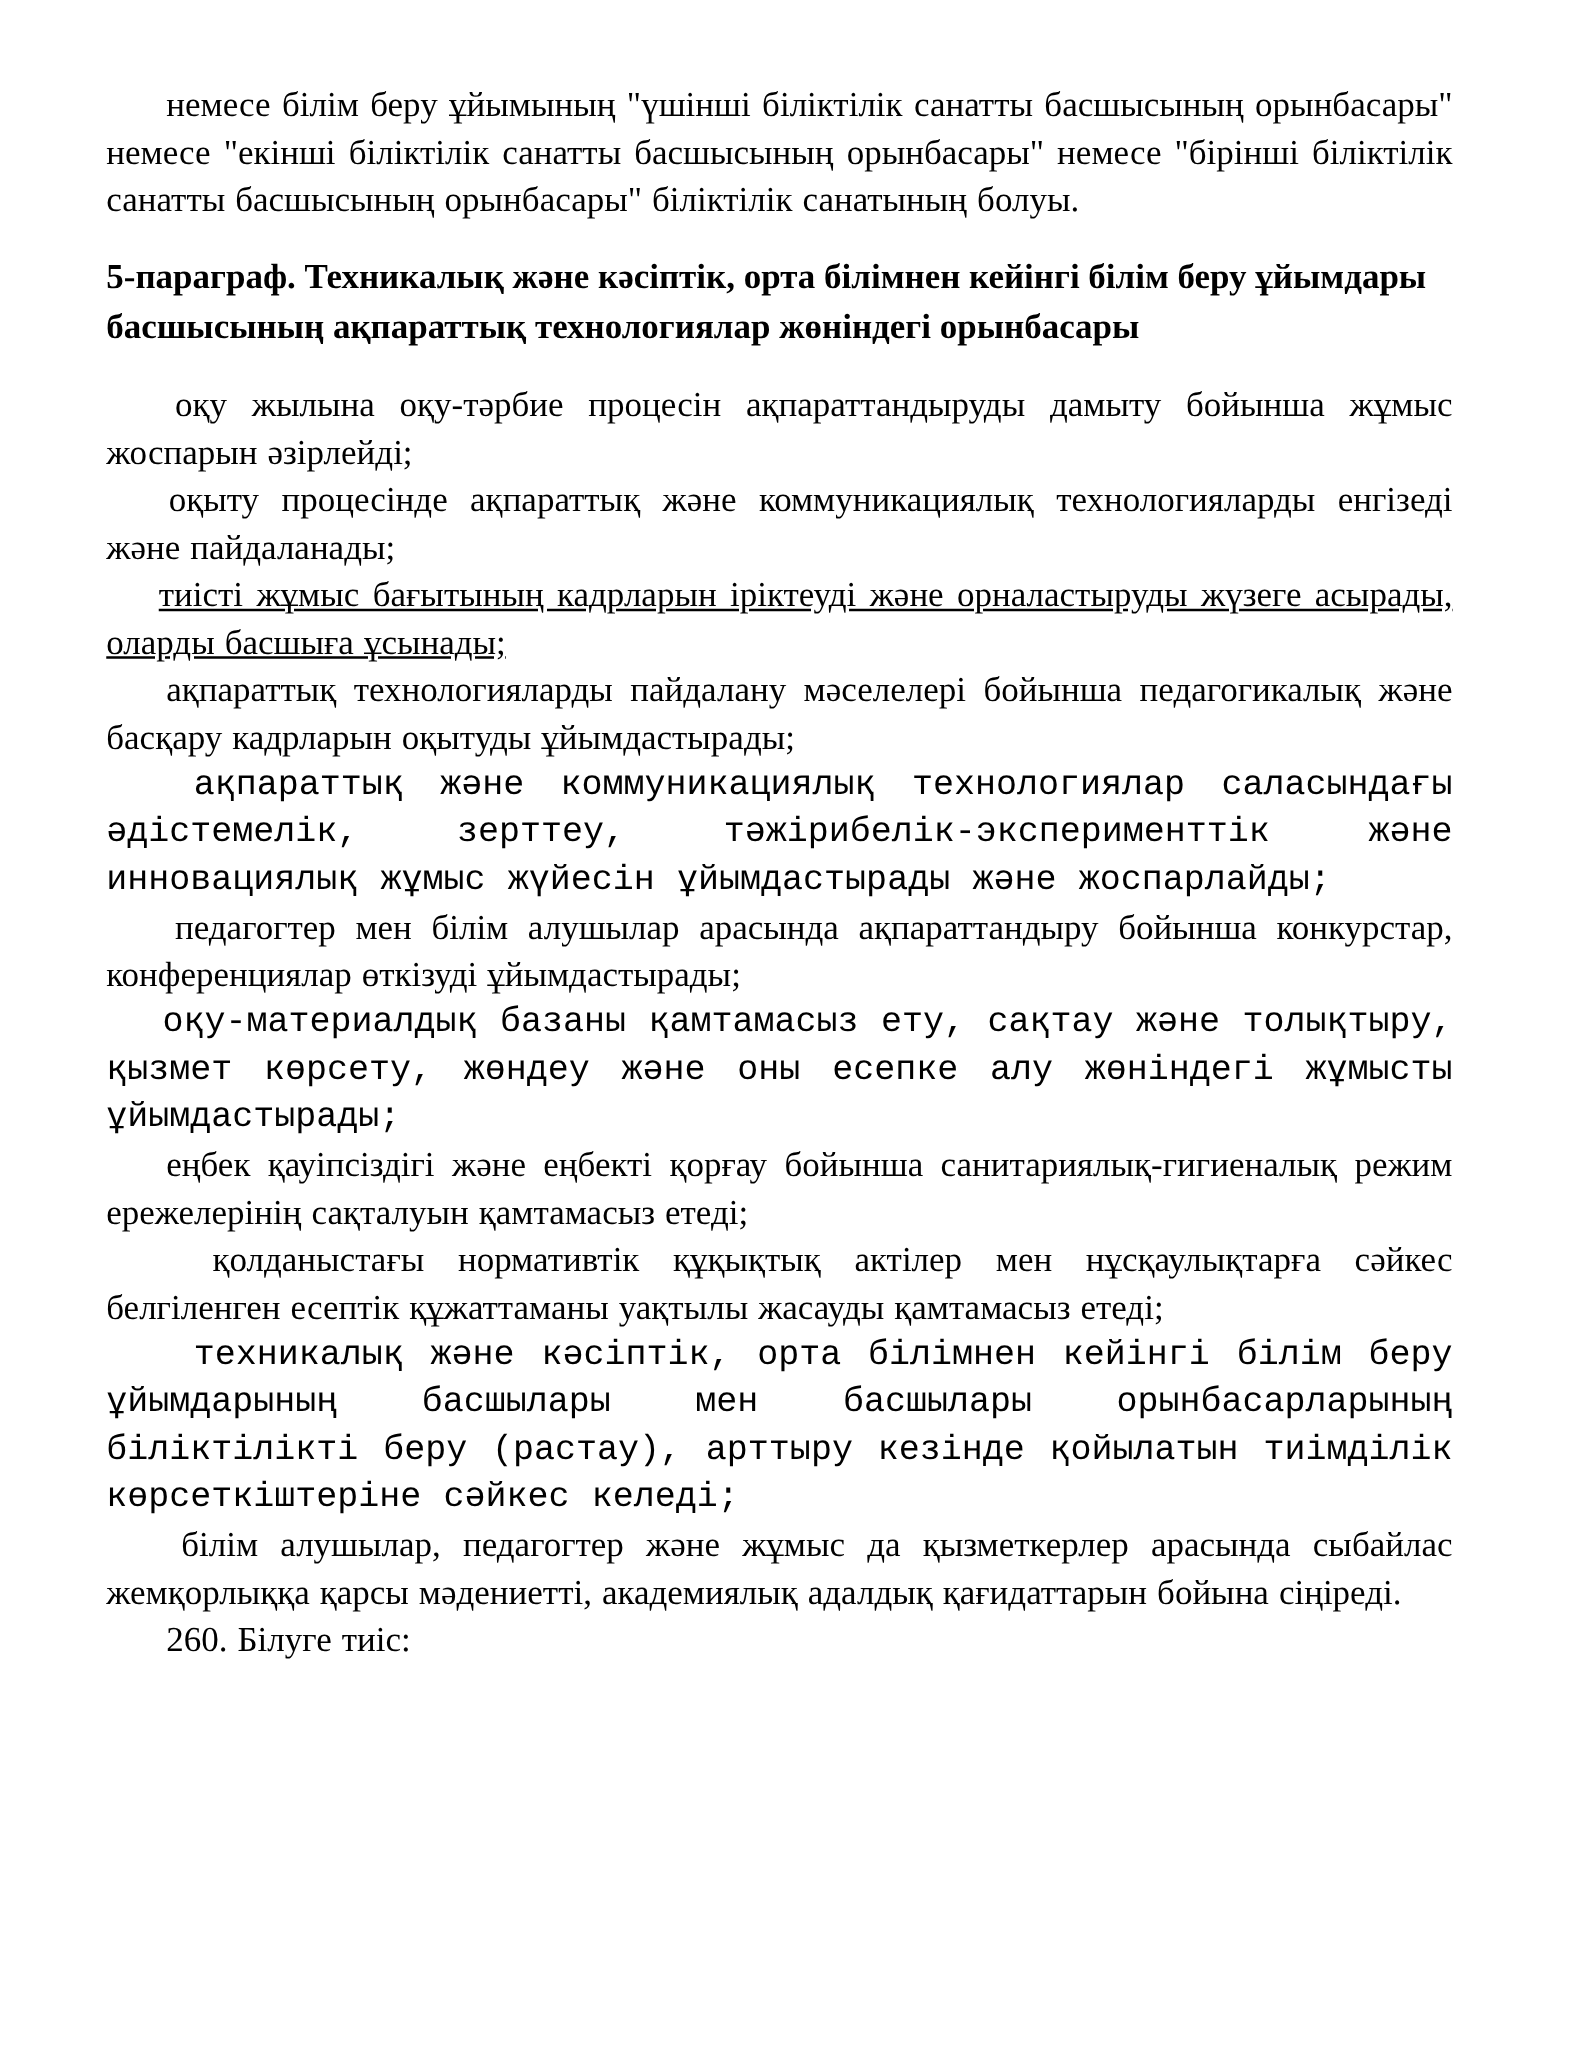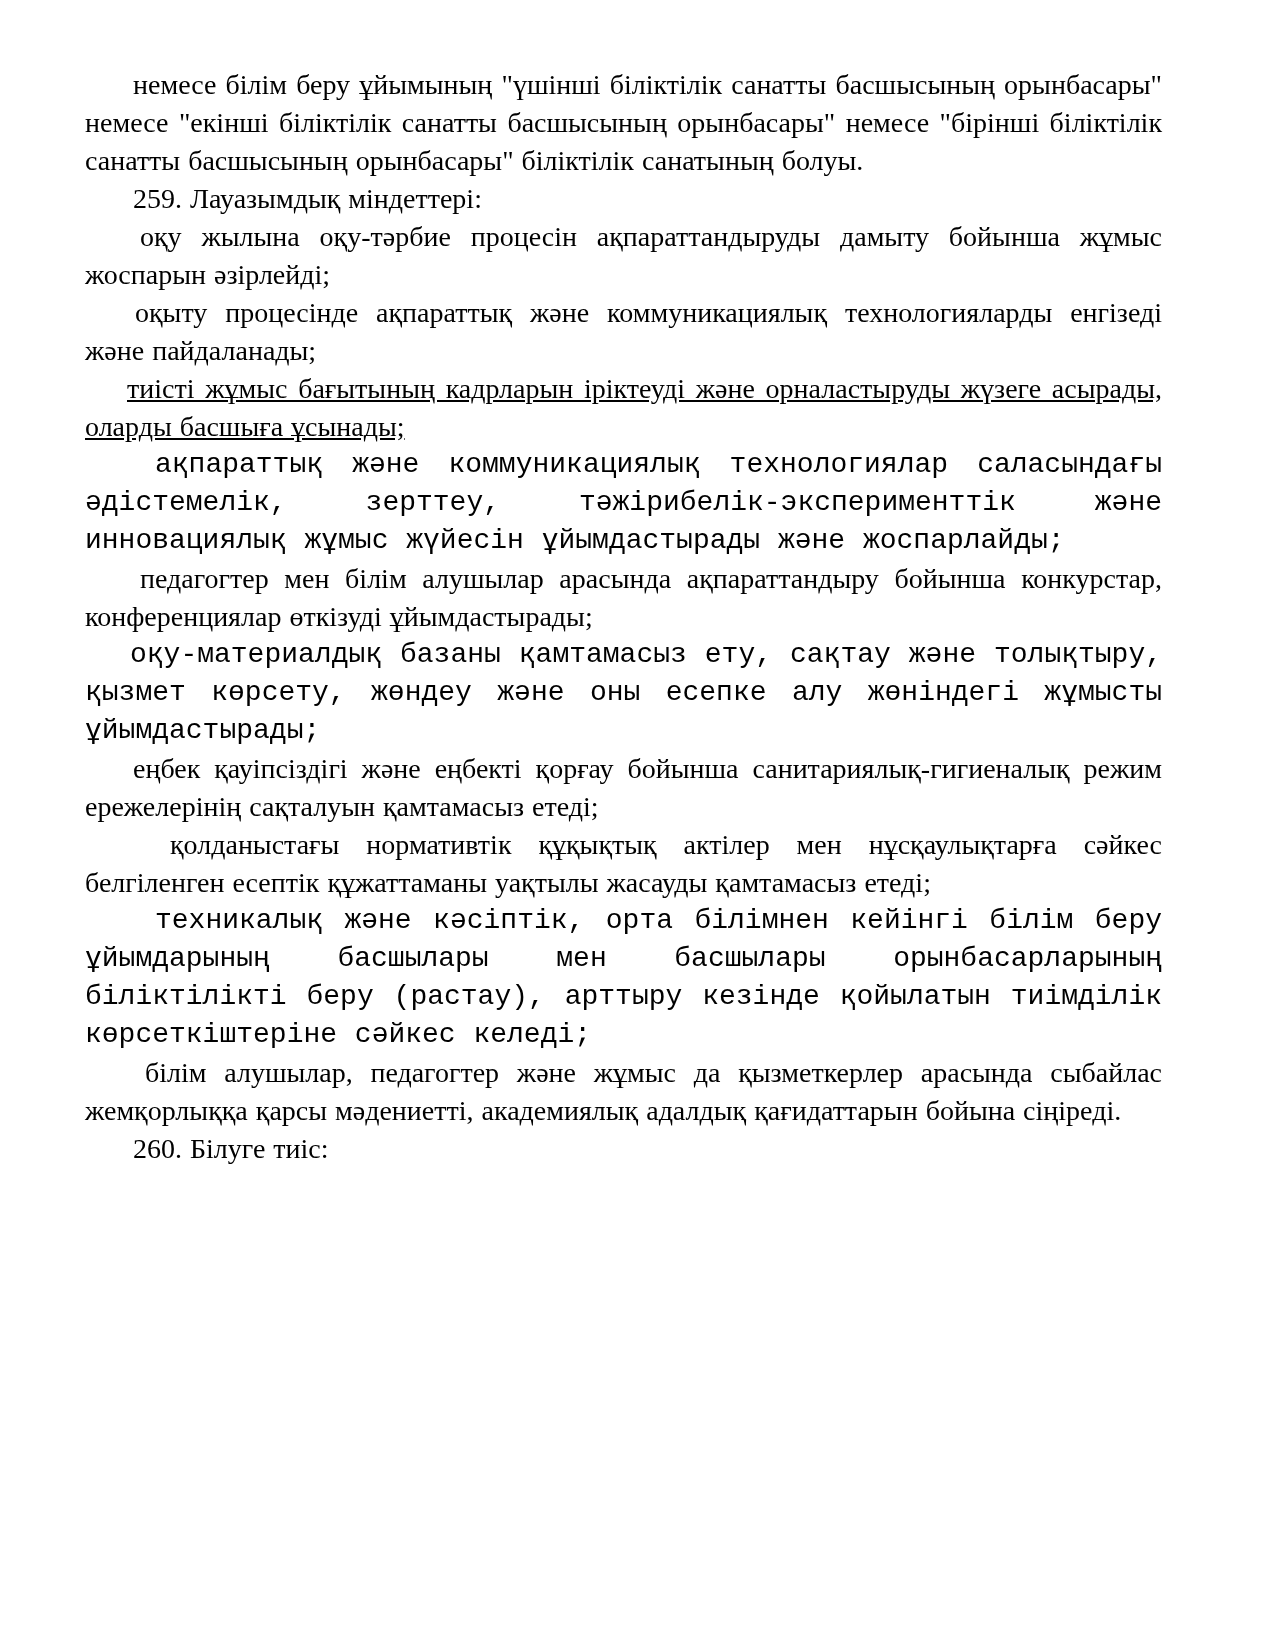--- a/index.html
+++ b/index.html
@@ -45,26 +45,27 @@
   .ind-70 { text-indent: 70px; font-family: Liberation Mono, monospace; }
   .ind-75 { text-indent: 75px; }
   .ind-85 { text-indent: 85px; }
 </style>
 </head>
 <body>
 
 <div class="page">
   <p class="body-par ind-48">немесе білім беру ұйымының "үшінші біліктілік санатты басшысының орынбасары" немесе "екінші біліктілік санатты басшысының орынбасары" немесе "бірінші біліктілік санатты басшысының орынбасары" біліктілік санатының болуы.</p>
 
+  <h2 class="section-heading">5-параграф. Техникалық және кәсіптік, орта білімнен кейінгі білім беру ұйымдары басшысының ақпараттық технологиялар жөніндегі орынбасары</h2>
 
-  <p class="body-par ind-48">259. Лауазымдық міндеттері:</p>
 
   <p class="body-par ind-55">оқу жылына оқу-тәрбие процесін ақпараттандыруды дамыту бойынша жұмыс жоспарын әзірлейді;</p>
   <p class="body-par ind-50">оқыту процесінде ақпараттық және коммуникациялық технологияларды енгізеді және пайдаланады;</p>
   <p class="body-par ind-42">тиісті жұмыс бағытының кадрларын іріктеуді және орналастыруды жүзеге асырады, оларды басшыға ұсынады;</p>
+  <p class="body-par ind-48">ақпараттық технологияларды пайдалану мәселелері бойынша педагогикалық және басқару кадрларын оқытуды ұйымдастырады;</p>
   <p class="body-par ind-70">ақпараттық және коммуникациялық технологиялар саласындағы әдістемелік, зерттеу, тәжірибелік-эксперименттік және инновациялық жұмыс жүйесін ұйымдастырады және жоспарлайды;</p>
   <p class="body-par ind-55">педагогтер мен білім алушылар арасында ақпараттандыру бойынша конкурстар, конференциялар өткізуді ұйымдастырады;</p>
   <p class="body-par ind-45">оқу-материалдық базаны қамтамасыз ету, сақтау және толықтыру, қызмет көрсету, жөндеу және оны есепке алу жөніндегі жұмысты ұйымдастырады;</p>
   <p class="body-par ind-48">еңбек қауіпсіздігі және еңбекті қорғау бойынша санитариялық-гигиеналық режим ережелерінің сақталуын қамтамасыз етеді;</p>
   <p class="body-par ind-85">қолданыстағы нормативтік құқықтық актілер мен нұсқаулықтарға сәйкес белгіленген есептік құжаттаманы уақтылы жасауды қамтамасыз етеді;</p>
   <p class="body-par ind-70">техникалық және кәсіптік, орта білімнен кейінгі білім беру ұйымдарының басшылары мен басшылары орынбасарларының біліктілікті беру (растау), арттыру кезінде қойылатын тиімділік көрсеткіштеріне сәйкес келеді;</p>
   <p class="body-par ind-60">білім алушылар, педагогтер және жұмыс да қызметкерлер арасында сыбайлас жемқорлыққа қарсы мәдениетті, академиялық адалдық қағидаттарын бойына сіңіреді.</p>
 
   <p class="body-par ind-48">260. Білуге тиіс:</p>
 </div>

